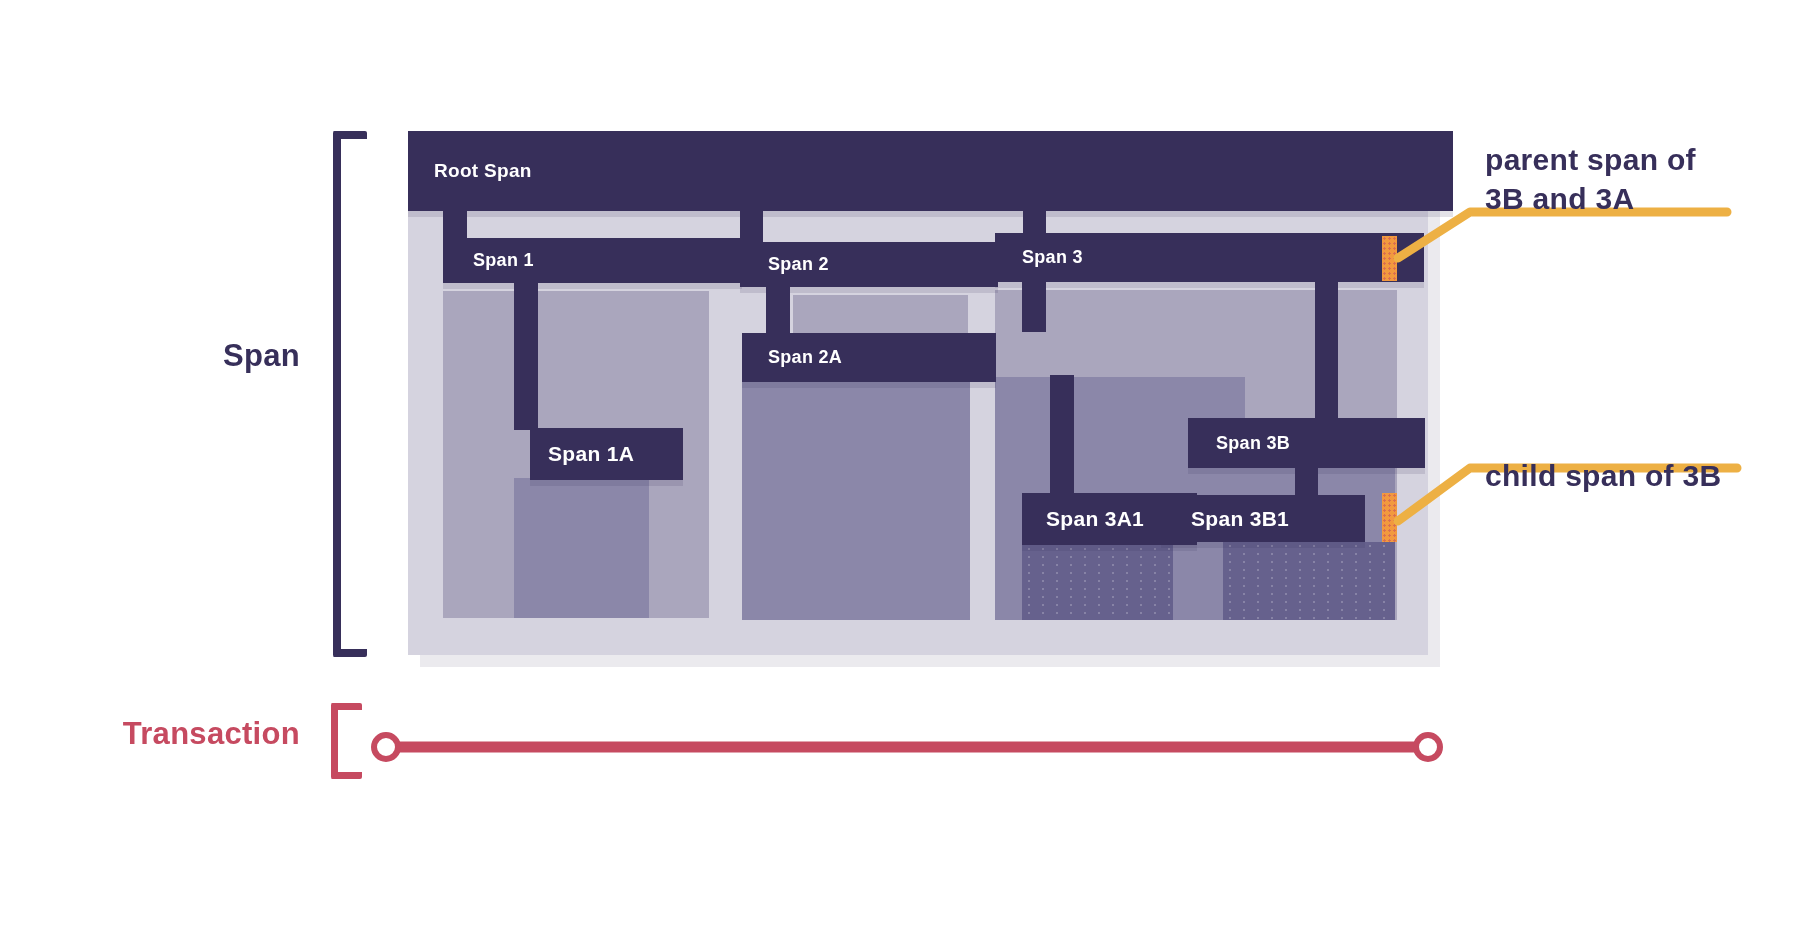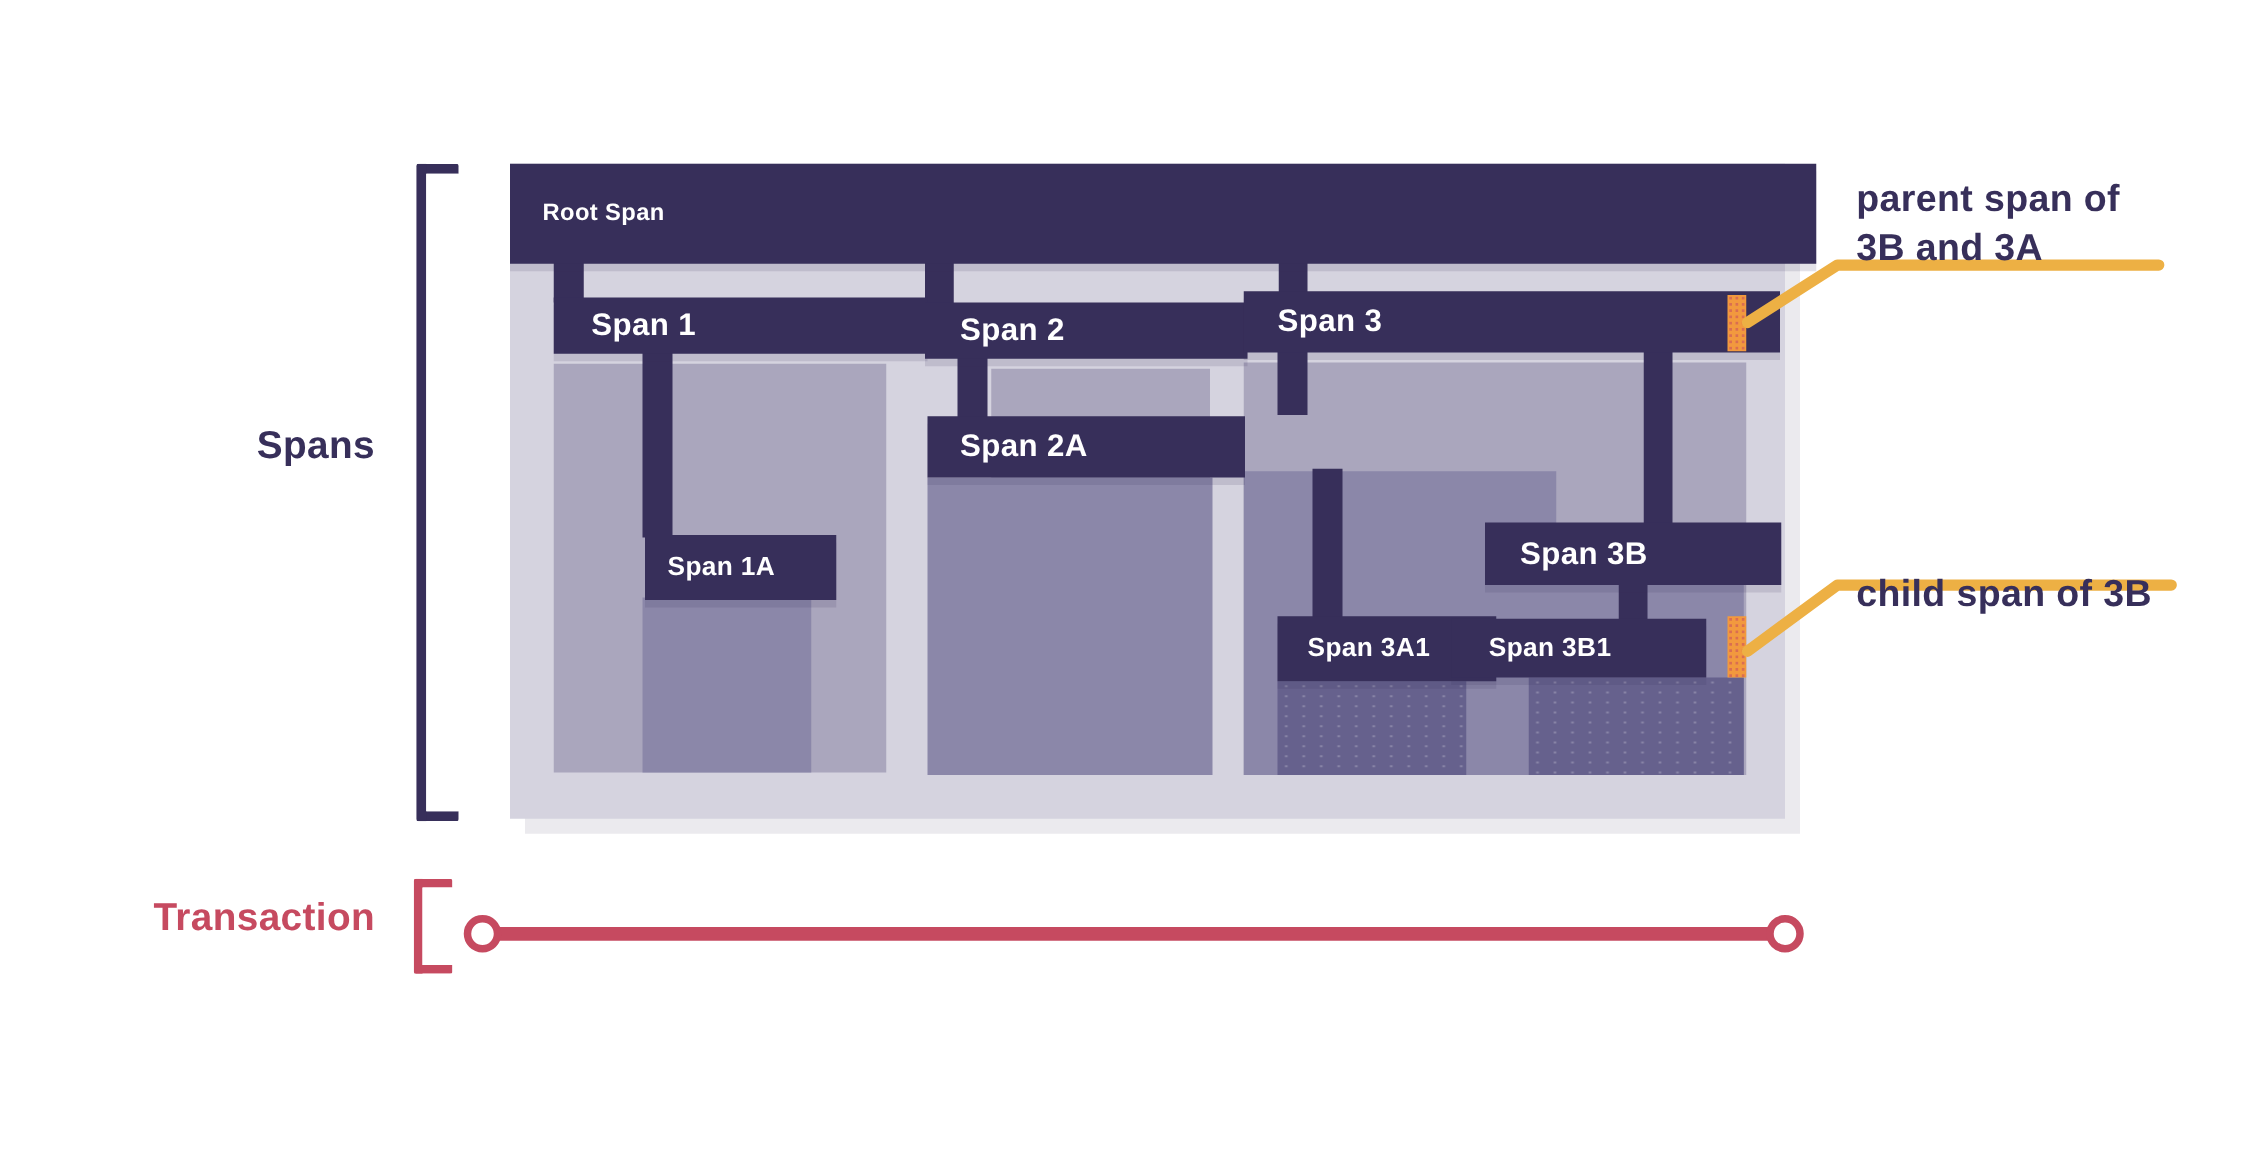--- a/index.html
+++ b/index.html
@@ -11,21 +11,21 @@
     position:relative;width:1801px;height:927px;background:var(--white);
     overflow:hidden;font-family:"Liberation Sans","DejaVu Sans",sans-serif;
   }
   .abs{position:absolute;}
   .container{
     background:var(--lavender);
     box-shadow:12px 12px 0 rgba(55,47,90,0.10);
   }
   .bar{
     background:var(--dark);color:#fff;font-weight:bold;
-    display:flex;align-items:center;font-size:25px;letter-spacing:.3px;
+    display:flex;align-items:center;font-size:18px;letter-spacing:.3px;
     box-shadow:0 6px 0 rgba(55,47,90,0.14);white-space:nowrap;
   }
   .bar.root{font-size:19px;}
   .bar.small{font-size:21px;}
   .bg{position:absolute;}
   .bg.l1{background:var(--level1);}
   .bg.l2{background:var(--level2);}
   .bg.l3{
     background:var(--level3);
     background-image:radial-gradient(rgba(255,255,255,0.22) 1px, transparent 1.6px);
@@ -84,21 +84,21 @@
   <div class="conn" style="left:1315px;top:280px;width:23px;height:140px;"></div>
   <div class="conn" style="left:1050px;top:375px;width:24px;height:120px;"></div>
   <div class="conn" style="left:1295px;top:466px;width:23px;height:31px;"></div>
 
   <div class="abs bar root" style="left:408px;top:131px;width:1019px;height:80px;padding-left:26px;">
     <span>Root Span</span>
   </div>
   <div class="abs bar" style="left:443px;top:238px;width:269px;height:45px;padding-left:30px;">
     <span>Span 1</span>
   </div>
-  <div class="abs bar small" style="left:516px;top:428px;width:135px;height:52px;padding-left:18px;">
+  <div class="abs bar small" style="left:530px;top:428px;width:135px;height:52px;padding-left:18px;">
     <span>Span 1A</span>
   </div>
   <div class="abs bar" style="left:740px;top:242px;width:230px;height:45px;padding-left:28px;">
     <span>Span 2</span>
   </div>
   <div class="abs bar" style="left:742px;top:333px;width:228px;height:49px;padding-left:26px;">
     <span>Span 2A</span>
   </div>
   <div class="abs bar" style="left:995px;top:233px;width:402px;height:49px;padding-left:27px;">
     <span>Span 3</span>
@@ -125,19 +125,19 @@
   </svg>
 
   <div class="abs annotation" style="left:1485px;top:108px;">
     <div>parent span of</div>
     <div>3B and 3A</div>
   </div>
   <div class="abs annotation" style="left:1485px;top:424px;">
     <span>child span of 3B</span>
   </div>
 
-  <div class="abs side-label" style="left:60px;top:338px;width:240px;">Spans</div>
+  <div class="abs side-label" style="left:60px;top:338px;width:240px;">Span</div>
   <div class="abs bracket" style="left:333px;top:131px;width:26px;height:510px;"></div>
 
   <div class="abs side-label red" style="left:60px;top:716px;width:240px;">Transaction</div>
   <div class="abs bracket red" style="left:331px;top:703px;width:24px;height:62px;"></div>
 
 </div>
 
 </body></html>

